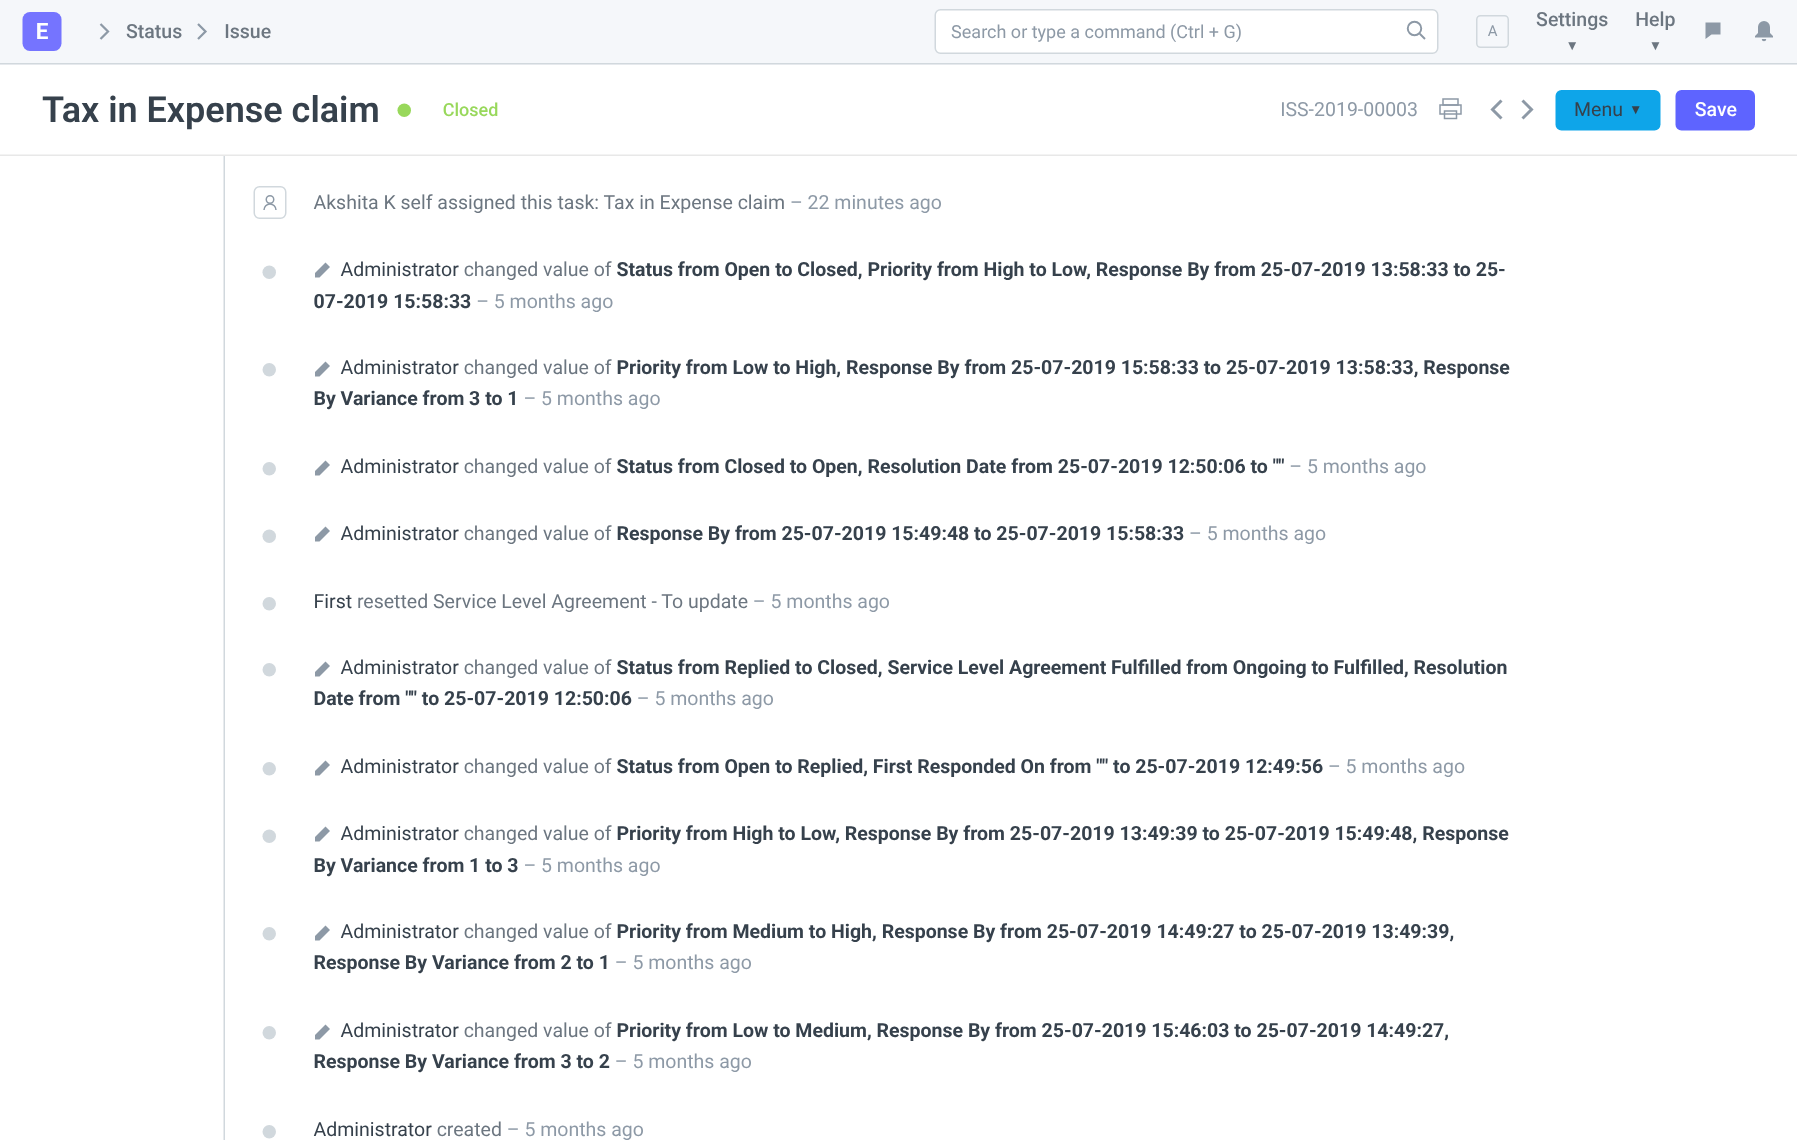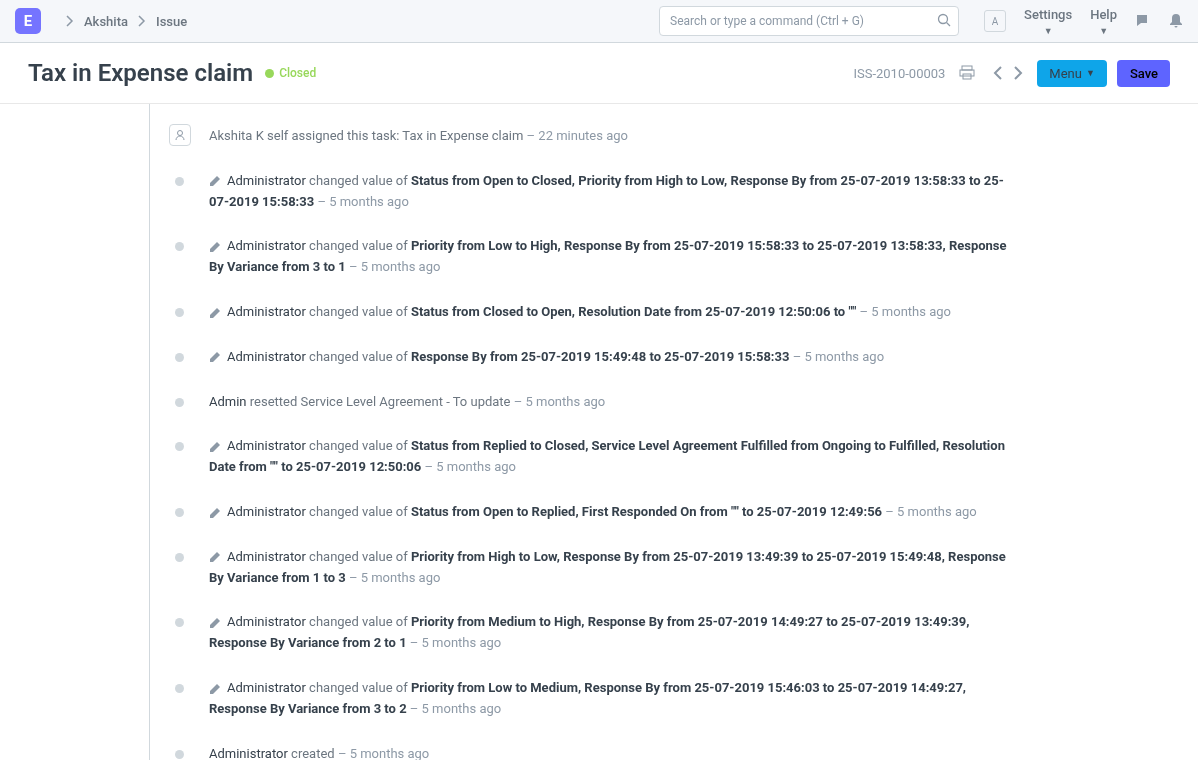--- a/index.html
+++ b/index.html
@@ -3,41 +3,41 @@
 <meta charset="utf-8">
 <style>
 *{margin:0;padding:0;box-sizing:border-box;font-family:-apple-system,BlinkMacSystemFont,"Segoe UI",Roboto,sans-serif;}
 body{background:#fff;color:#36414c;font-size:13px;}
 .navbar{height:43px;border-bottom:1px solid #d1d8dd;display:flex;align-items:center;padding:0 15px;background:#f5f7fa;}
 .logo{width:26px;height:26px;background:#7574ff;color:#fff;border-radius:5px;display:flex;align-items:center;justify-content:center;font-weight:700;font-size:15px;}
 .breadcrumb{display:flex;align-items:center;margin-left:15px;}
 .breadcrumb-sep{margin:0 10px;color:#8d99a6;}
 .breadcrumb-item{color:#6c7680;font-weight:500;cursor:pointer;}
 .nav-spacer{flex:1;}
-.search-box{position:relative;width:300px;}
+.search-box{position:relative;width:336px;}
 .search-input{width:100%;height:30px;border:1px solid #d1d8dd;border-radius:4px;padding:0 30px 0 10px;font-size:12px;background:#fff;color:#6c7680;}
 .search-input::placeholder{color:#8d99a6;}
 .search-icon{position:absolute;right:8px;top:7px;color:#8d99a6;}
 .nav-right{display:flex;align-items:center;gap:18px;margin-left:25px;}
 .user-badge{width:22px;height:22px;border:1px solid #d1d8dd;border-radius:3px;display:flex;align-items:center;justify-content:center;font-size:10px;color:#8d99a6;}
 .nav-link{color:#6c7680;font-weight:500;cursor:pointer;display:flex;align-items:center;gap:4px;flex-direction:column;}
 .caret{font-size:9px;}
 .nav-icon{color:#8d99a6;cursor:pointer;font-size:16px;}
 .page-head{padding:16px 28px;border-bottom:1px solid #e8e8e8;display:flex;align-items:center;}
 .page-title{font-size:24px;font-weight:600;color:#36414c;}
-.status-pill{display:inline-flex;align-items:center;gap:5px;margin-left:12px;font-size:12px;color:#98d85b;font-weight:500;}
+.status-pill{display:inline-flex;align-items:center;gap:21px;margin-left:12px;font-size:12px;color:#98d85b;font-weight:500;}
 .status-dot{width:9px;height:9px;border-radius:50%;background:#98d85b;}
 .head-spacer{flex:1;}
 .head-right{display:flex;align-items:center;gap:10px;}
 .doc-id{color:#8d99a6;font-size:13px;}
 .head-icon{color:#8d99a6;cursor:pointer;padding:4px;}
 .nav-arrows{display:flex;gap:2px;}
 .btn{padding:6px 12px;border-radius:4px;font-size:13px;cursor:pointer;border:none;}
 .btn-default{background:#0ea5e9;color:#36414c;display:flex;align-items:center;gap:4px;}
-.btn-primary{background:#5e64ff;color:#000000;font-weight:500;padding-left:13px;}
+.btn-primary{background:#5e64ff;color:#ffffff;font-weight:500;padding-left:13px;}
 .timeline{max-width:900px;margin:0 auto;padding:10px 30px 40px 30px;position:relative;}
 .timeline-line{position:absolute;left:0;top:0;bottom:0;width:1px;background:#d1d8dd;}
 .timeline-item{position:relative;padding:12px 0 12px 30px;line-height:1.6;font-size:13px;color:#6c7680;}
 .timeline-dot{position:absolute;left:-4px;top:18px;width:9px;height:9px;border-radius:50%;background:#d1d8dd;}
 .timeline-icon-badge{position:absolute;left:-10px;top:10px;width:22px;height:22px;border:1px solid #d1d8dd;border-radius:4px;background:#fff;display:flex;align-items:center;justify-content:center;}
 .edit-icon-span{display:inline-flex;margin-right:6px;color:#8d99a6;vertical-align:middle;}
 .tl-user{font-weight:400;color:#36414c;}
 .tl-action{color:#6c7680;}
 .tl-bold{font-weight:700;color:#36414c;}
 .tl-time{color:#8d99a6;}
@@ -47,21 +47,21 @@
 <body>
 
 <div class="navbar">
   <div class="logo">E</div>
   <div class="breadcrumb">
     <span class="breadcrumb-sep">
       <svg width="8" height="12" viewBox="0 0 8 12">
           <path d="M1 1 L6 6 L1 11" stroke="#8d99a6" stroke-width="1.5" fill="none"></path>
         </svg>
     </span>
-    <span class="breadcrumb-item">Akshita</span>
+    <span class="breadcrumb-item">Status</span>
     <span class="breadcrumb-sep">
       <svg width="8" height="12" viewBox="0 0 8 12">
           <path d="M1 1 L6 6 L1 11" stroke="#8d99a6" stroke-width="1.5" fill="none"></path>
         </svg>
     </span>
     <span class="breadcrumb-item">Issue</span>
   </div>
   <div class="nav-spacer"></div>
   <div class="search-box">
     <input class="search-input" placeholder="Search or type a command (Ctrl + G)" style="">
@@ -96,21 +96,21 @@
 </div>
 
 <div class="page-head">
   <span class="page-title">Tax in Expense claim</span>
   <span class="status-pill">
     <span class="status-dot"></span>
     <span>Closed</span>
   </span>
   <div class="head-spacer"></div>
   <div class="head-right">
-    <span class="doc-id">ISS-2010-00003</span>
+    <span class="doc-id">ISS-2019-00003</span>
     <span class="head-icon">
       <svg width="16" height="16" viewBox="0 0 16 16">
           <rect x="3" y="1" width="10" height="4" stroke="#8d99a6" fill="none"></rect>
           <rect x="1" y="5" width="14" height="6" stroke="#8d99a6" fill="none"></rect>
           <rect x="4" y="9" width="8" height="5" stroke="#8d99a6" fill="none"></rect>
         </svg>
     </span>
     <span class="nav-arrows">
       <span class="head-icon">
         <svg width="10" height="14" viewBox="0 0 10 14">
@@ -153,21 +153,21 @@
       <div class="timeline-item"><span class="timeline-dot"></span><span class="edit-icon-span">
           <svg width="12" height="12" viewBox="0 0 12 12">
             <path d="M8 1l3 3-7 7H1V8l7-7z" fill="#8d99a6"></path>
           </svg>
         </span><span class="tl-user">Administrator</span> <span class="tl-action">changed value of</span> <span class="tl-bold">Status from Closed to Open, Resolution Date from 25-07-2019 12:50:06 to ""</span> <span class="tl-time">– 5 months ago</span></div>
       <div class="timeline-item"><span class="timeline-dot"></span><span class="edit-icon-span">
           <svg width="12" height="12" viewBox="0 0 12 12">
             <path d="M8 1l3 3-7 7H1V8l7-7z" fill="#8d99a6"></path>
           </svg>
         </span><span class="tl-user">Administrator</span> <span class="tl-action">changed value of</span> <span class="tl-bold">Response By from 25-07-2019 15:49:48 to 25-07-2019 15:58:33</span> <span class="tl-time">– 5 months ago</span></div>
-      <div class="timeline-item"><span class="timeline-dot"></span><span class="tl-user">Admin</span> <span class="tl-action">resetted Service Level Agreement - To update</span> <span class="tl-time">– 5 months ago</span></div>
+      <div class="timeline-item"><span class="timeline-dot"></span><span class="tl-user">First</span> <span class="tl-action">resetted Service Level Agreement - To update</span> <span class="tl-time">– 5 months ago</span></div>
       <div class="timeline-item"><span class="timeline-dot"></span><span class="edit-icon-span">
           <svg width="12" height="12" viewBox="0 0 12 12">
             <path d="M8 1l3 3-7 7H1V8l7-7z" fill="#8d99a6"></path>
           </svg>
         </span><span class="tl-user">Administrator</span> <span class="tl-action">changed value of</span> <span class="tl-bold">Status from Replied to Closed, Service Level Agreement Fulfilled from Ongoing to Fulfilled, Resolution Date from "" to 25-07-2019 12:50:06</span> <span class="tl-time">– 5 months ago</span></div>
       <div class="timeline-item"><span class="timeline-dot"></span><span class="edit-icon-span">
           <svg width="12" height="12" viewBox="0 0 12 12">
             <path d="M8 1l3 3-7 7H1V8l7-7z" fill="#8d99a6"></path>
           </svg>
         </span><span class="tl-user">Administrator</span> <span class="tl-action">changed value of</span> <span class="tl-bold">Status from Open to Replied, First Responded On from "" to 25-07-2019 12:49:56</span> <span class="tl-time">– 5 months ago</span></div>

